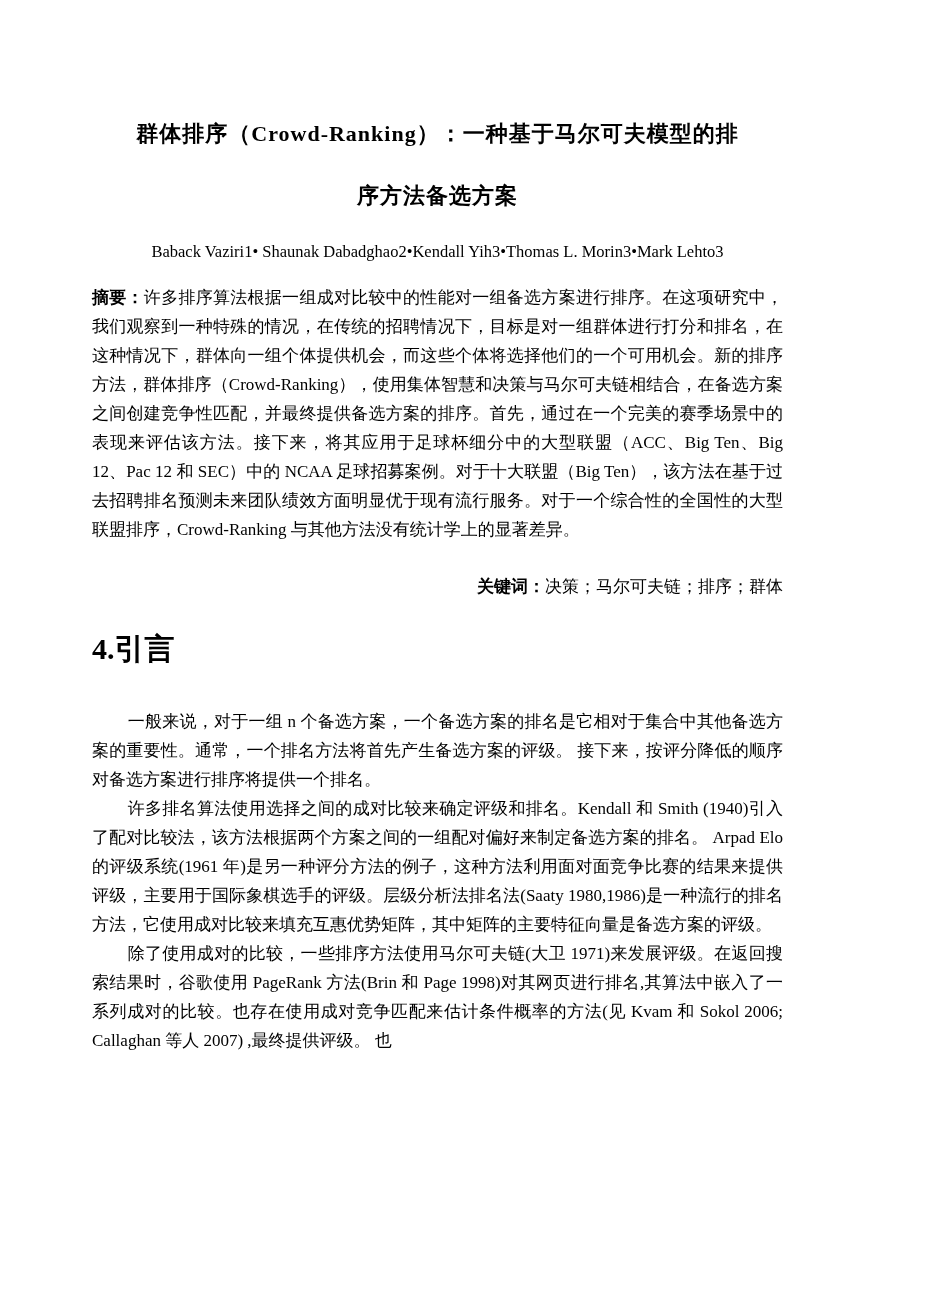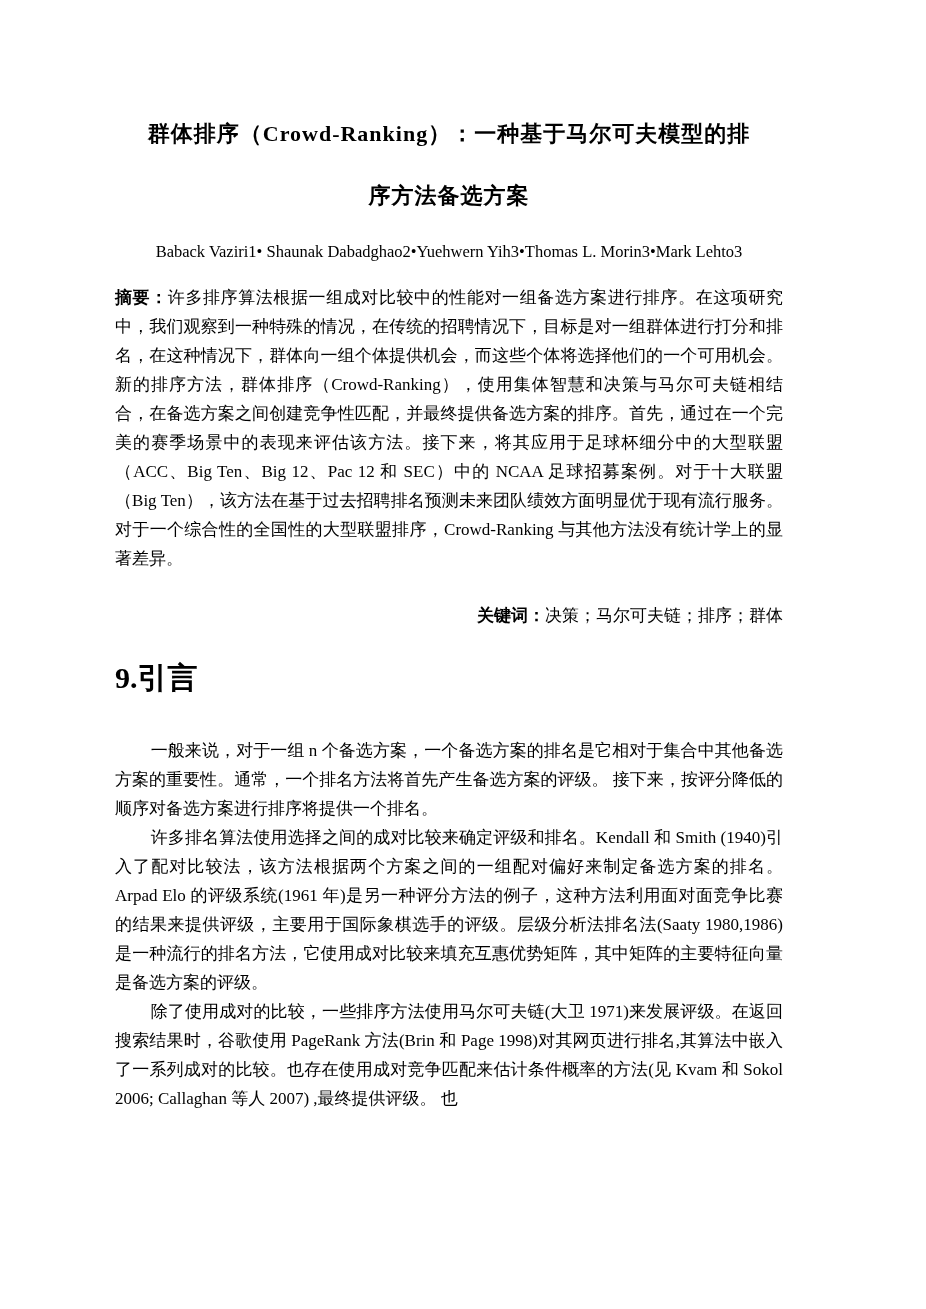--- a/index.html
+++ b/index.html
@@ -7,21 +7,21 @@
     padding: 0;
     background: #ffffff;
   }
   .page {
     position: relative;
     width: 926px;
     height: 1223px;
     margin: 0 auto;
     background: #ffffff;
     box-sizing: border-box;
-    padding: 103px 143px 0 115px;
+    padding: 103px 143px 0 92px;
     font-family: "Liberation Serif", "DejaVu Serif", serif;
     color: #000000;
     overflow: hidden;
   }
   .paper-title {
     margin: 0;
     font-size: 22px;
     font-weight: bold;
     line-height: 62px;
     text-align: center;
@@ -70,25 +70,25 @@
 </head>
 <body>
 
 <div class="page">
 
   <h1 class="paper-title">
     <span class="title-line">群体排序（Crowd-Ranking）：一种基于马尔可夫模型的排</span>
     <span class="title-line">序方法备选方案</span>
   </h1>
 
-  <p class="authors">Baback Vaziri1• Shaunak Dabadghao2•Yuehwern Yih3•Thomas L. Morin3•Mark Lehto3</p>
+  <p class="authors">Baback Vaziri1• Shaunak Dabadghao2•Kendall Yih3•Thomas L. Morin3•Mark Lehto3</p>
 
   <p class="abstract"><span class="bold-label">摘要：</span><span>许多排序算法根据一组成对比较中的性能对一组备选方案进行排序。在这项研究中，我们观察到一种特殊的情况，在传统的招聘情况下，目标是对一组群体进行打分和排名，在这种情况下，群体向一组个体提供机会，而这些个体将选择他们的一个可用机会。新的排序方法，群体排序（Crowd-Ranking），使用集体智慧和决策与马尔可夫链相结合，在备选方案之间创建竞争性匹配，并最终提供备选方案的排序。首先，通过在一个完美的赛季场景中的表现来评估该方法。接下来，将其应用于足球杯细分中的大型联盟（ACC、Big Ten、Big 12、Pac 12 和 SEC）中的 NCAA 足球招募案例。对于十大联盟（Big Ten），该方法在基于过去招聘排名预测未来团队绩效方面明显优于现有流行服务。对于一个综合性的全国性的大型联盟排序，Crowd-Ranking 与其他方法没有统计学上的显著差异。</span></p>
 
   <p class="keywords"><span class="bold-label">关键词：</span><span>决策；马尔可夫链；排序；群体</span></p>
 
-  <h2 class="section-heading">9.引言</h2>
+  <h2 class="section-heading">4.引言</h2>
 
   <p class="body-para">一般来说，对于一组 n 个备选方案，一个备选方案的排名是它相对于集合中其他备选方案的重要性。通常，一个排名方法将首先产生备选方案的评级。 接下来，按评分降低的顺序对备选方案进行排序将提供一个排名。</p>
   <p class="body-para">许多排名算法使用选择之间的成对比较来确定评级和排名。Kendall 和 Smith (1940)引入了配对比较法，该方法根据两个方案之间的一组配对偏好来制定备选方案的排名。 Arpad Elo 的评级系统(1961 年)是另一种评分方法的例子，这种方法利用面对面竞争比赛的结果来提供评级，主要用于国际象棋选手的评级。层级分析法排名法(Saaty 1980,1986)是一种流行的排名方法，它使用成对比较来填充互惠优势矩阵，其中矩阵的主要特征向量是备选方案的评级。</p>
   <p class="body-para">除了使用成对的比较，一些排序方法使用马尔可夫链(大卫 1971)来发展评级。在返回搜索结果时，谷歌使用 PageRank 方法(Brin 和 Page 1998)对其网页进行排名,其算法中嵌入了一系列成对的比较。也存在使用成对竞争匹配来估计条件概率的方法(见 Kvam 和 Sokol 2006; Callaghan 等人 2007) ,最终提供评级。 也</p>
 
 </div>
 
 </body></html>

